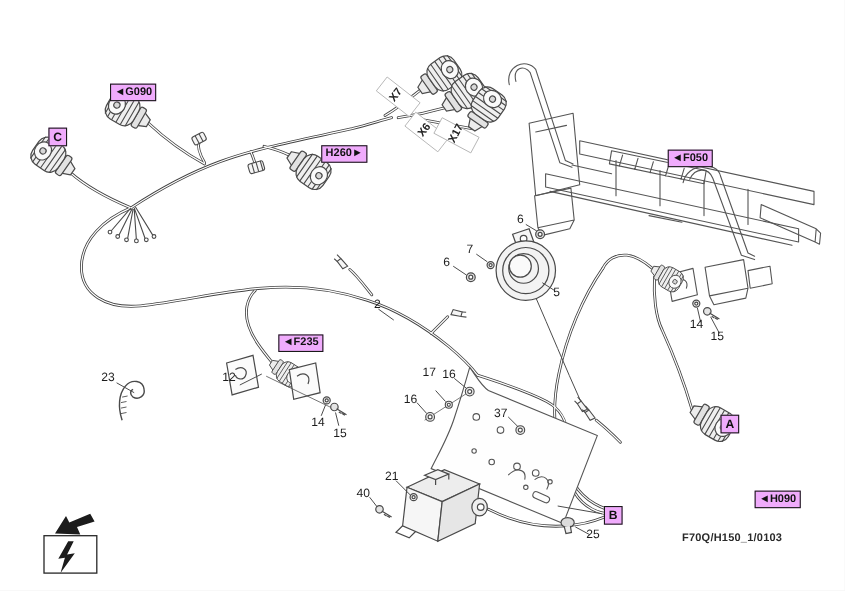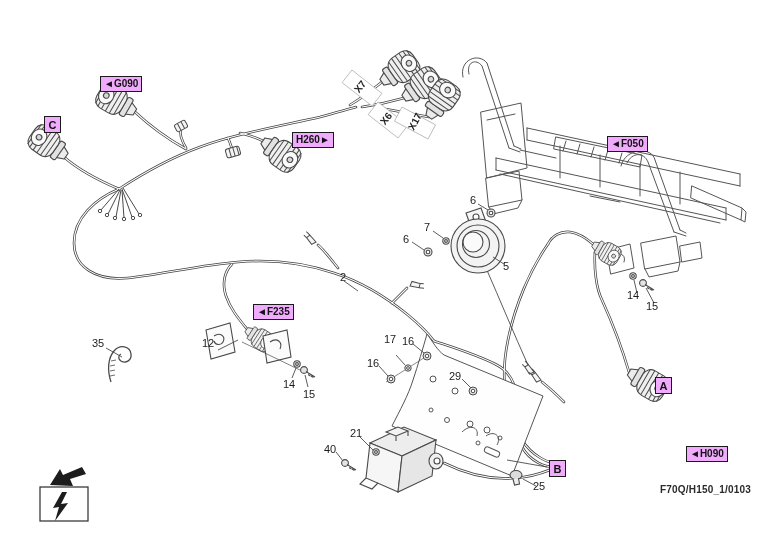--- a/index.html
+++ b/index.html
@@ -235,34 +235,34 @@
 <div class="lbl" style="left:607px;top:136px;">◄F050</div>
 <div class="lbl" style="left:253px;top:304px;">◄F235</div>
 <div class="lbl sq" style="left:655px;top:377px;">A</div>
 <div class="lbl sq" style="left:549px;top:460px;">B</div>
 <div class="lbl" style="left:686px;top:446px;">◄H090</div>
 
 <div class="tag" style="left:354px;top:81px;transform:rotate(-52deg);">X7</div>
 <div class="tag" style="left:380px;top:113px;transform:rotate(-52deg);">X6</div>
 <div class="tag" style="left:406px;top:116px;transform:rotate(-62deg);">X17</div>
 
-<div class="pn" style="left:92px;top:338px;">35</div>
+<div class="pn" style="left:92px;top:338px;">23</div>
 <div class="pn" style="left:202px;top:338px;">12</div>
 <div class="pn" style="left:283px;top:379px;">14</div>
 <div class="pn" style="left:303px;top:389px;">15</div>
 <div class="pn" style="left:340px;top:272px;">2</div>
 <div class="pn" style="left:470px;top:195px;">6</div>
 <div class="pn" style="left:424px;top:222px;">7</div>
 <div class="pn" style="left:403px;top:234px;">6</div>
 <div class="pn" style="left:503px;top:261px;">5</div>
 <div class="pn" style="left:402px;top:336px;">16</div>
 <div class="pn" style="left:384px;top:334px;">17</div>
 <div class="pn" style="left:367px;top:358px;">16</div>
-<div class="pn" style="left:449px;top:371px;">29</div>
+<div class="pn" style="left:449px;top:371px;">37</div>
 <div class="pn" style="left:350px;top:428px;">21</div>
 <div class="pn" style="left:324px;top:444px;">40</div>
 <div class="pn" style="left:533px;top:481px;text-align:right;">25</div>
 <div class="pn" style="left:627px;top:290px;">14</div>
 <div class="pn" style="left:646px;top:301px;">15</div>
 
-<div class="footer" style="left:660px;top:484px;">F70Q/H150_1/0103</div>
+<div class="footer" style="left:620px;top:484px;">F70Q/H150_1/0103</div>
 
 </div>
 
 </body></html>

